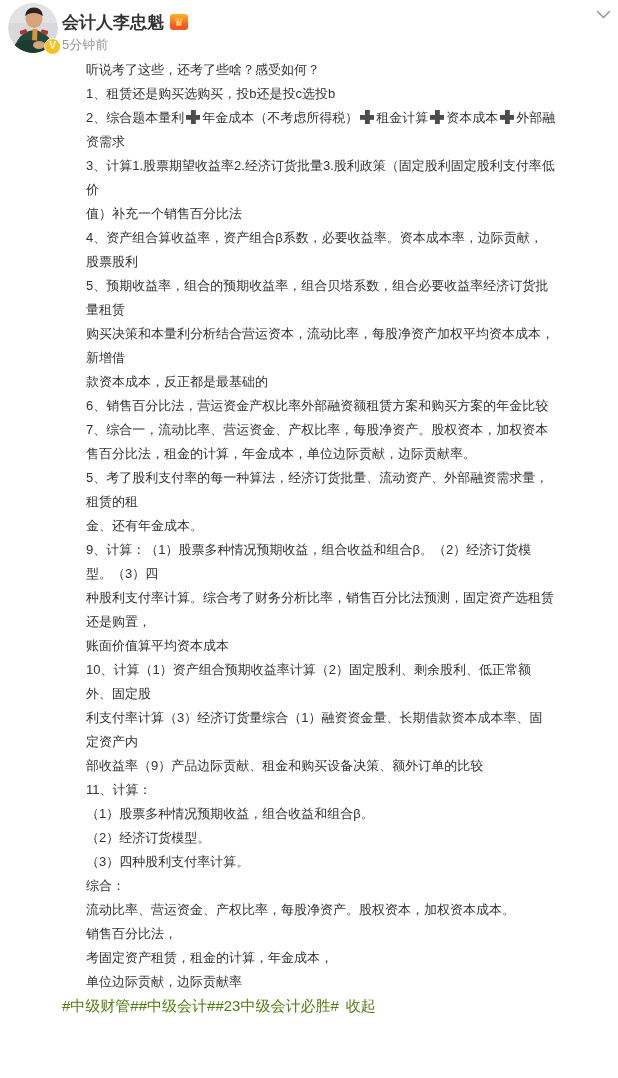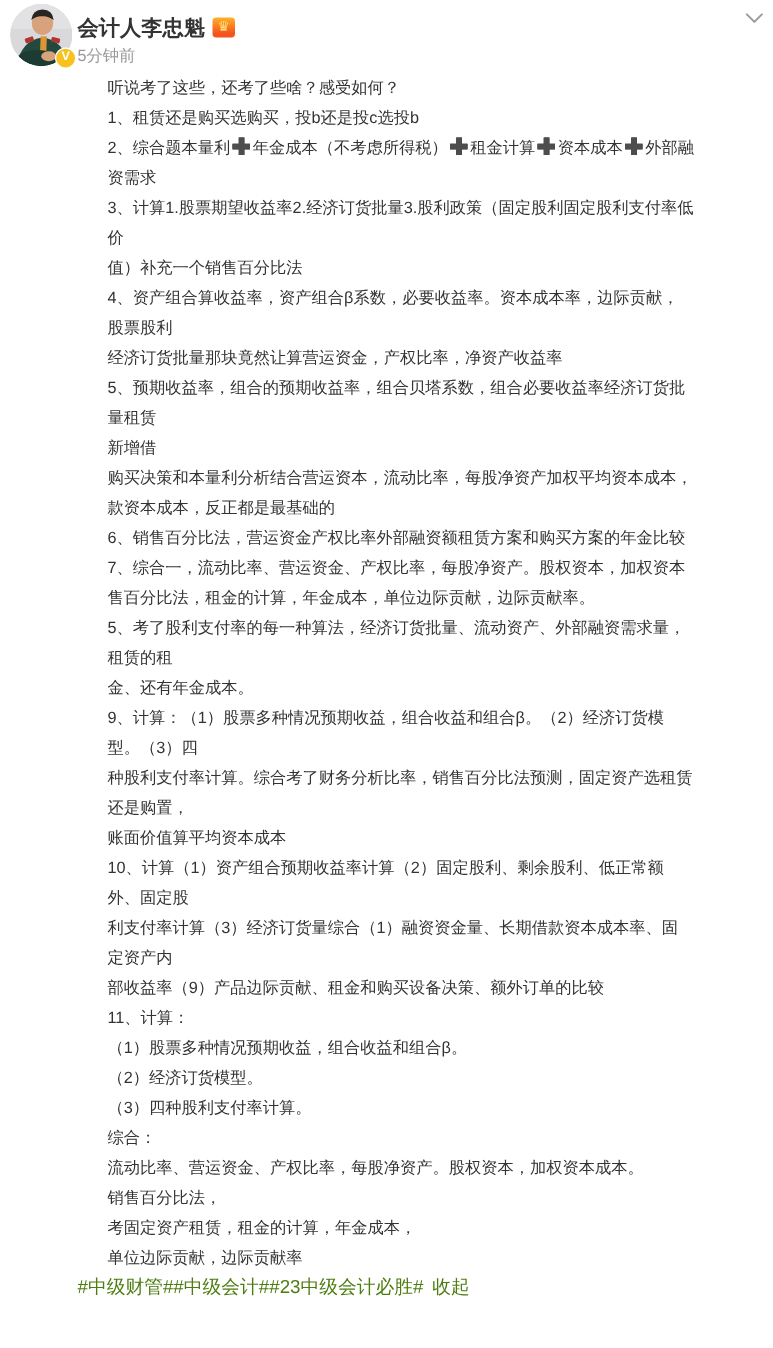--- a/index.html
+++ b/index.html
@@ -85,25 +85,24 @@
     <div>
         <div class="post-line">听说考了这些，还考了些啥？感受如何？</div>
         <div class="post-line">1、租赁还是购买选购买，投b还是投c选投b</div>
         <div class="post-line">2、综合题本量利<span class="plus-icon"></span>年金成本（不考虑所得税）<span class="plus-icon"></span>租金计算<span class="plus-icon"></span>资本成本<span class="plus-icon"></span>外部融</div>
         <div class="post-line">资需求</div>
         <div class="post-line">3、计算1.股票期望收益率2.经济订货批量3.股利政策（固定股利固定股利支付率低</div>
         <div class="post-line">价</div>
         <div class="post-line">值）补充一个销售百分比法</div>
         <div class="post-line">4、资产组合算收益率，资产组合β系数，必要收益率。资本成本率，边际贡献，</div>
         <div class="post-line">股票股利</div>
-        <div class="post-line">经济订货批量那块竟然让算营运资金，产权比率，净资产收益率</div>
         <div class="post-line">5、预期收益率，组合的预期收益率，组合贝塔系数，组合必要收益率经济订货批</div>
         <div class="post-line">量租赁</div>
+        <div class="post-line">购买决策和本量利分析结合营运资本，流动比率，每股净资产加权平均资本成本，</div>
         <div class="post-line">新增借</div>
-        <div class="post-line">购买决策和本量利分析结合营运资本，流动比率，每股净资产加权平均资本成本，</div>
         <div class="post-line">款资本成本，反正都是最基础的</div>
         <div class="post-line">6、销售百分比法，营运资金产权比率外部融资额租赁方案和购买方案的年金比较</div>
         <div class="post-line">7、综合一，流动比率、营运资金、产权比率，每股净资产。股权资本，加权资本</div>
         <div class="post-line">售百分比法，租金的计算，年金成本，单位边际贡献，边际贡献率。</div>
         <div class="post-line">5、考了股利支付率的每一种算法，经济订货批量、流动资产、外部融资需求量，</div>
         <div class="post-line">租赁的租</div>
         <div class="post-line">金、还有年金成本。</div>
         <div class="post-line">9、计算：（1）股票多种情况预期收益，组合收益和组合β。（2）经济订货模</div>
         <div class="post-line">型。（3）四</div>
         <div class="post-line">种股利支付率计算。综合考了财务分析比率，销售百分比法预测，固定资产选租赁</div>

